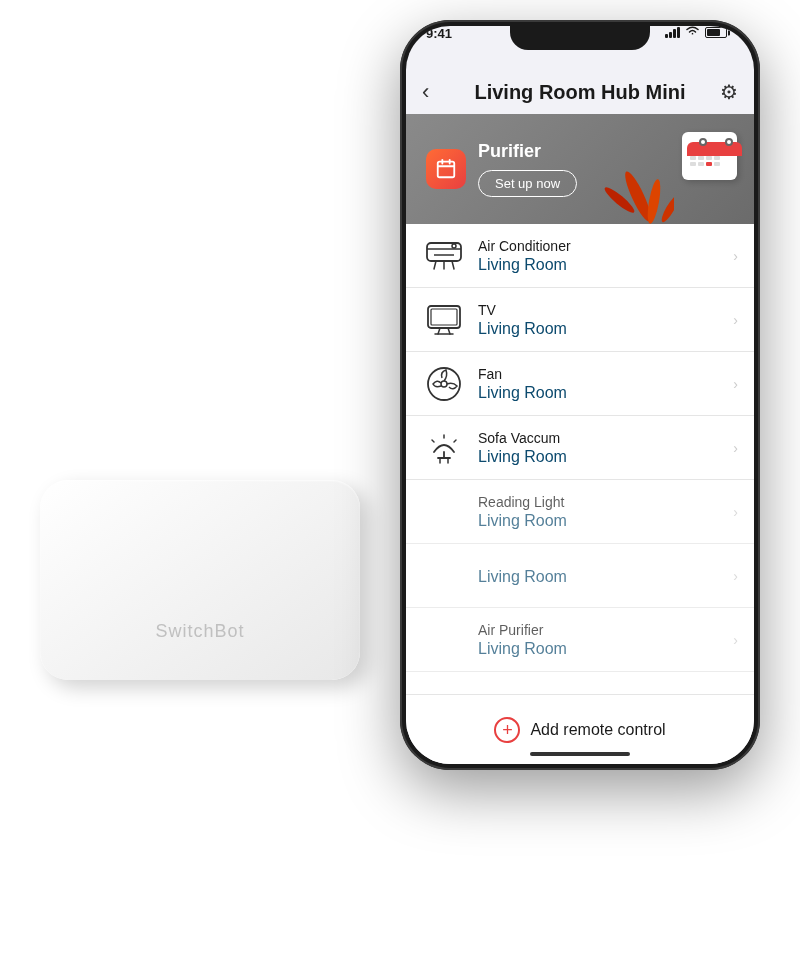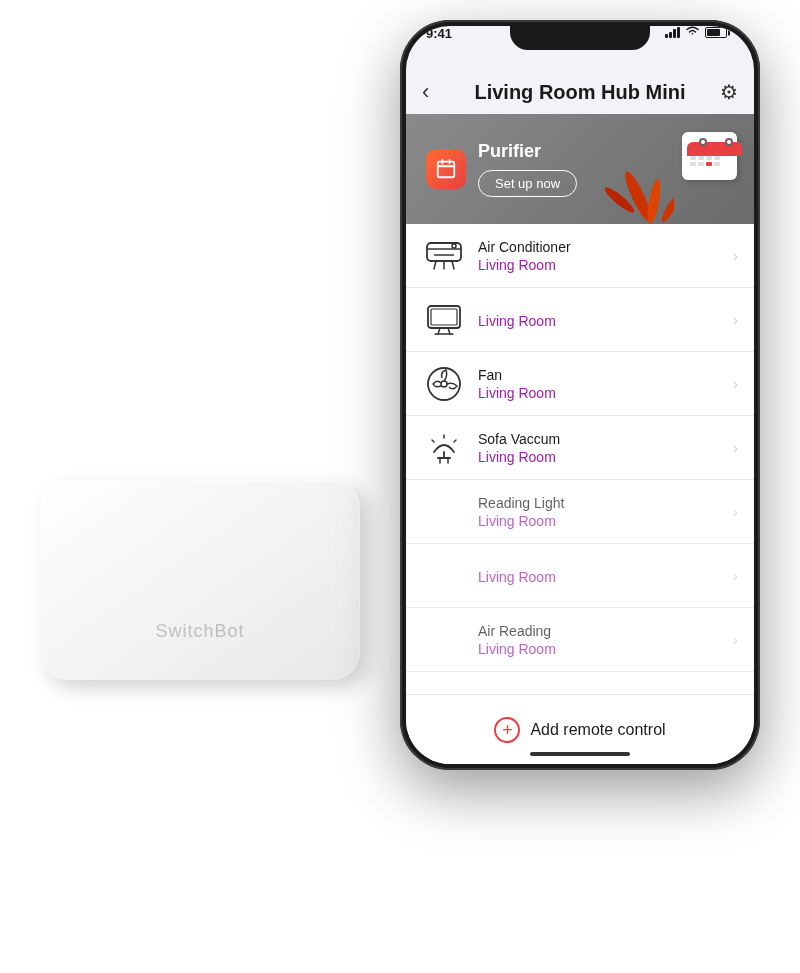--- a/index.html
+++ b/index.html
@@ -349,22 +349,22 @@
       flex: 1;
     }
 
     .device-name {
       font-size: 14px;
       font-weight: 500;
       color: #1a1a1a;
     }
 
     .device-location {
-      font-size: 14px;
-      color: #a21caf;
+      font-size: 16px;
+      color: #0c4a6e;
       margin-top: 2px;
     }
 
     .chevron {
       color: #ccc;
       font-size: 14px;
     }
 
     
     .add-remote {
@@ -524,20 +524,21 @@
           <div class="device-icon-wrap">
             <svg width="36" height="30" viewBox="0 0 36 30" fill="none">
               <rect x="2" y="1" width="32" height="22" rx="3" stroke="#333" stroke-width="1.8"></rect>
               <line x1="14" y1="23" x2="12" y2="29" stroke="#333" stroke-width="1.5" stroke-linecap="round"></line>
               <line x1="22" y1="23" x2="24" y2="29" stroke="#333" stroke-width="1.5" stroke-linecap="round"></line>
               <line x1="9" y1="29" x2="27" y2="29" stroke="#333" stroke-width="1.5" stroke-linecap="round"></line>
               <rect x="5" y="4" width="26" height="16" rx="1" stroke="#333" stroke-width="1.2"></rect>
             </svg>
           </div>
           <div class="device-info">
+            <div class="device-name">TV</div>
             <div class="device-location">Living Room</div>
           </div>
           <span class="chevron">›</span>
         </div>
 
         <div class="device-item">
           <div class="device-icon-wrap">
             <svg width="36" height="36" viewBox="0 0 36 36" fill="none">
               <circle cx="18" cy="18" r="16" stroke="#333" stroke-width="1.8"></circle>
               <circle cx="18" cy="18" r="3" stroke="#333" stroke-width="1.5"></circle>
@@ -589,21 +590,21 @@
           <div class="device-info">
             <div class="device-location">Living Room</div>
           </div>
           <span class="chevron">›</span>
         </div>
 
         <div class="device-item dimmed">
           <div class="device-icon-wrap">
           </div>
           <div class="device-info">
-            <div class="device-name">Air Reading</div>
+            <div class="device-name">Air Purifier</div>
             <div class="device-location">Living Room</div>
           </div>
           <span class="chevron">›</span>
         </div>
 
       </div>
 
       <div class="add-remote">
         <div class="add-icon">+</div>
         <span class="add-label">Add remote control</span>

